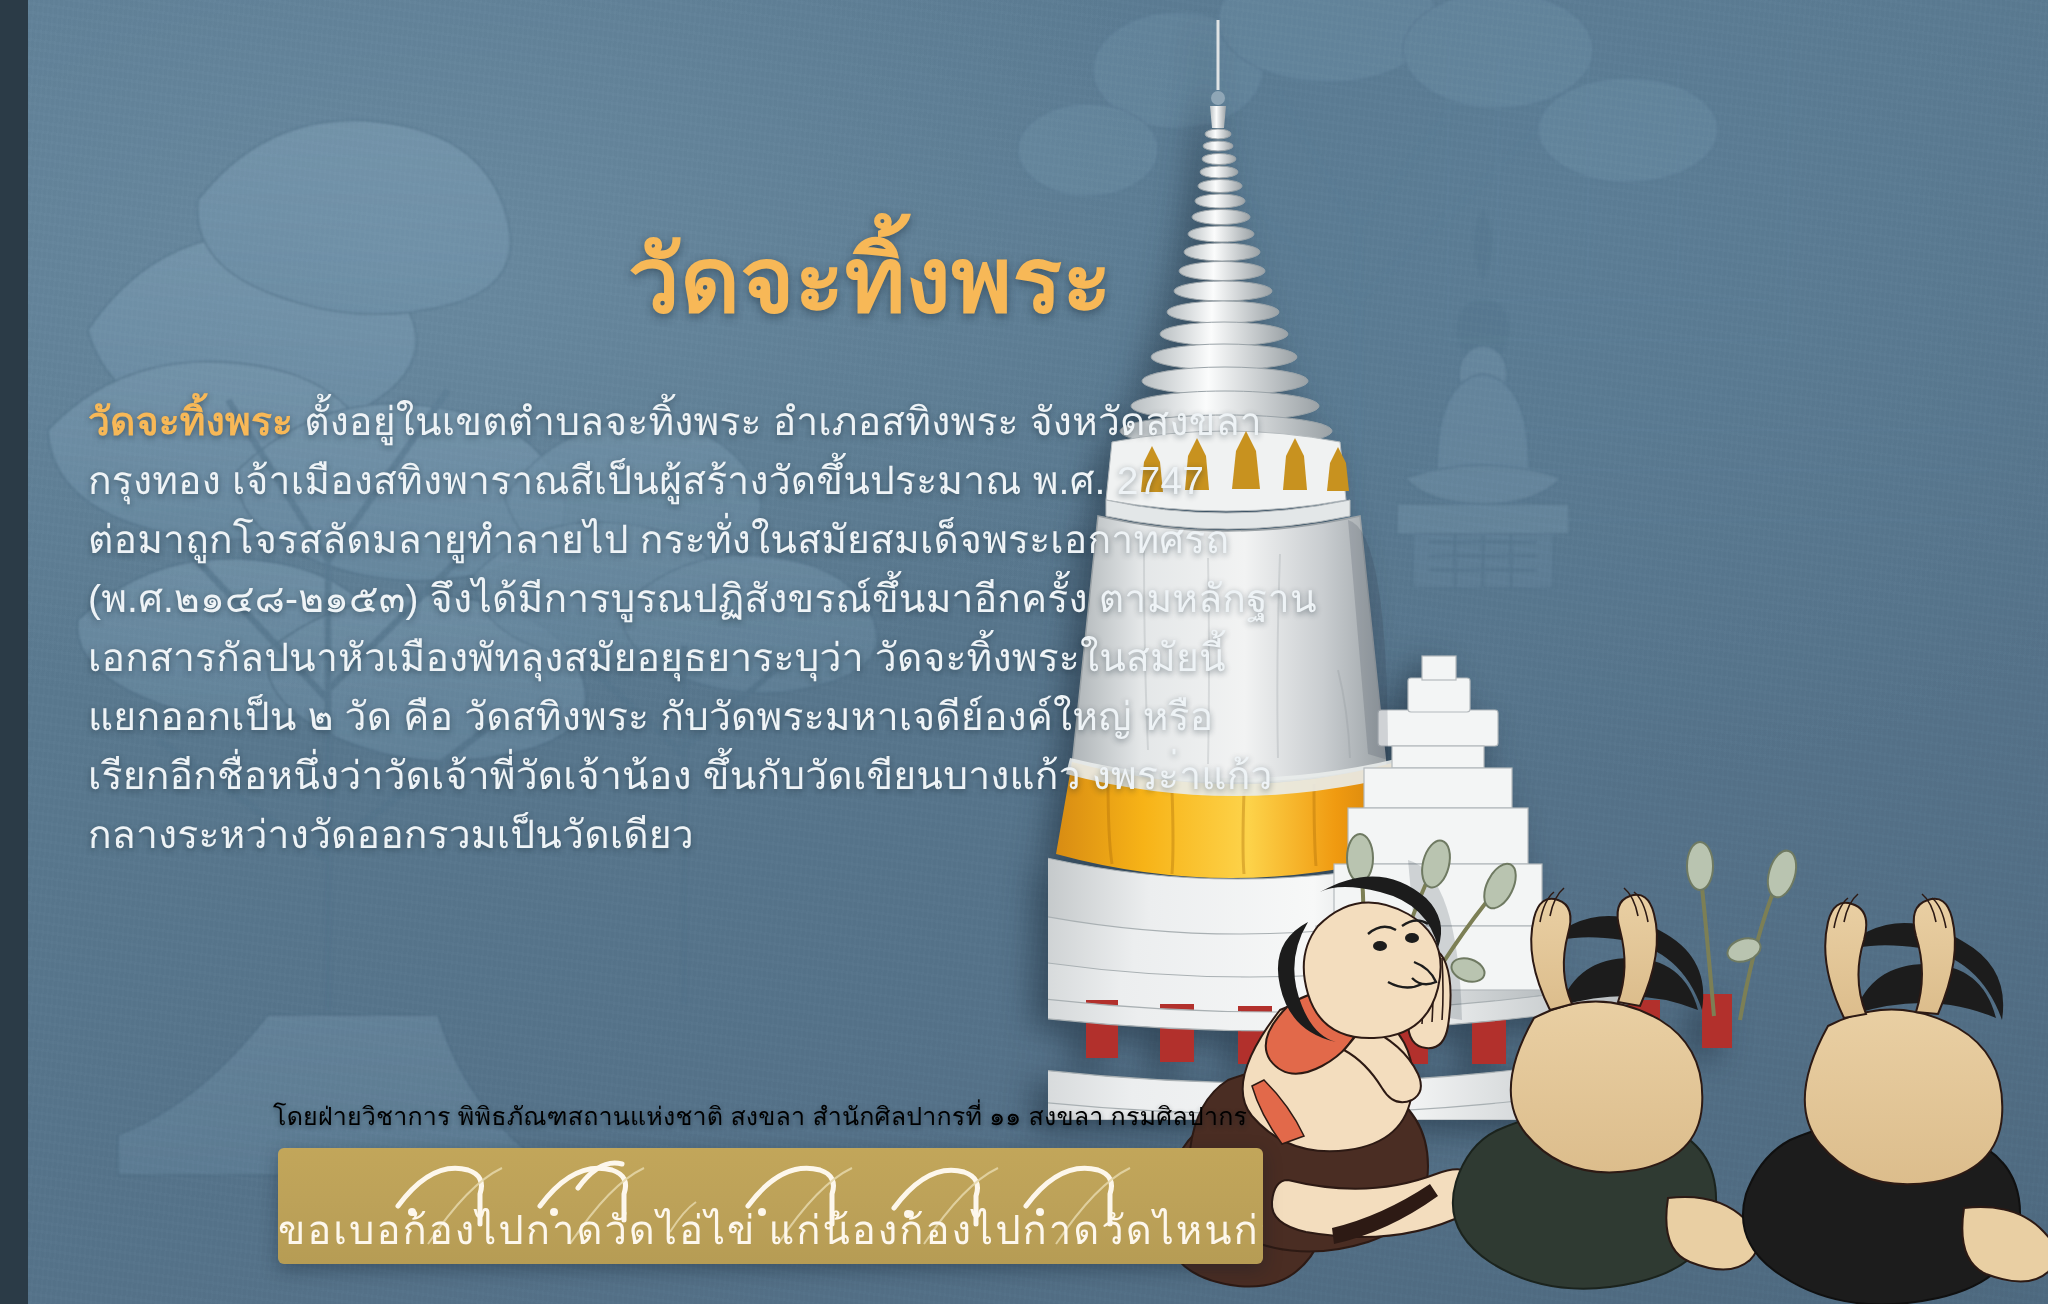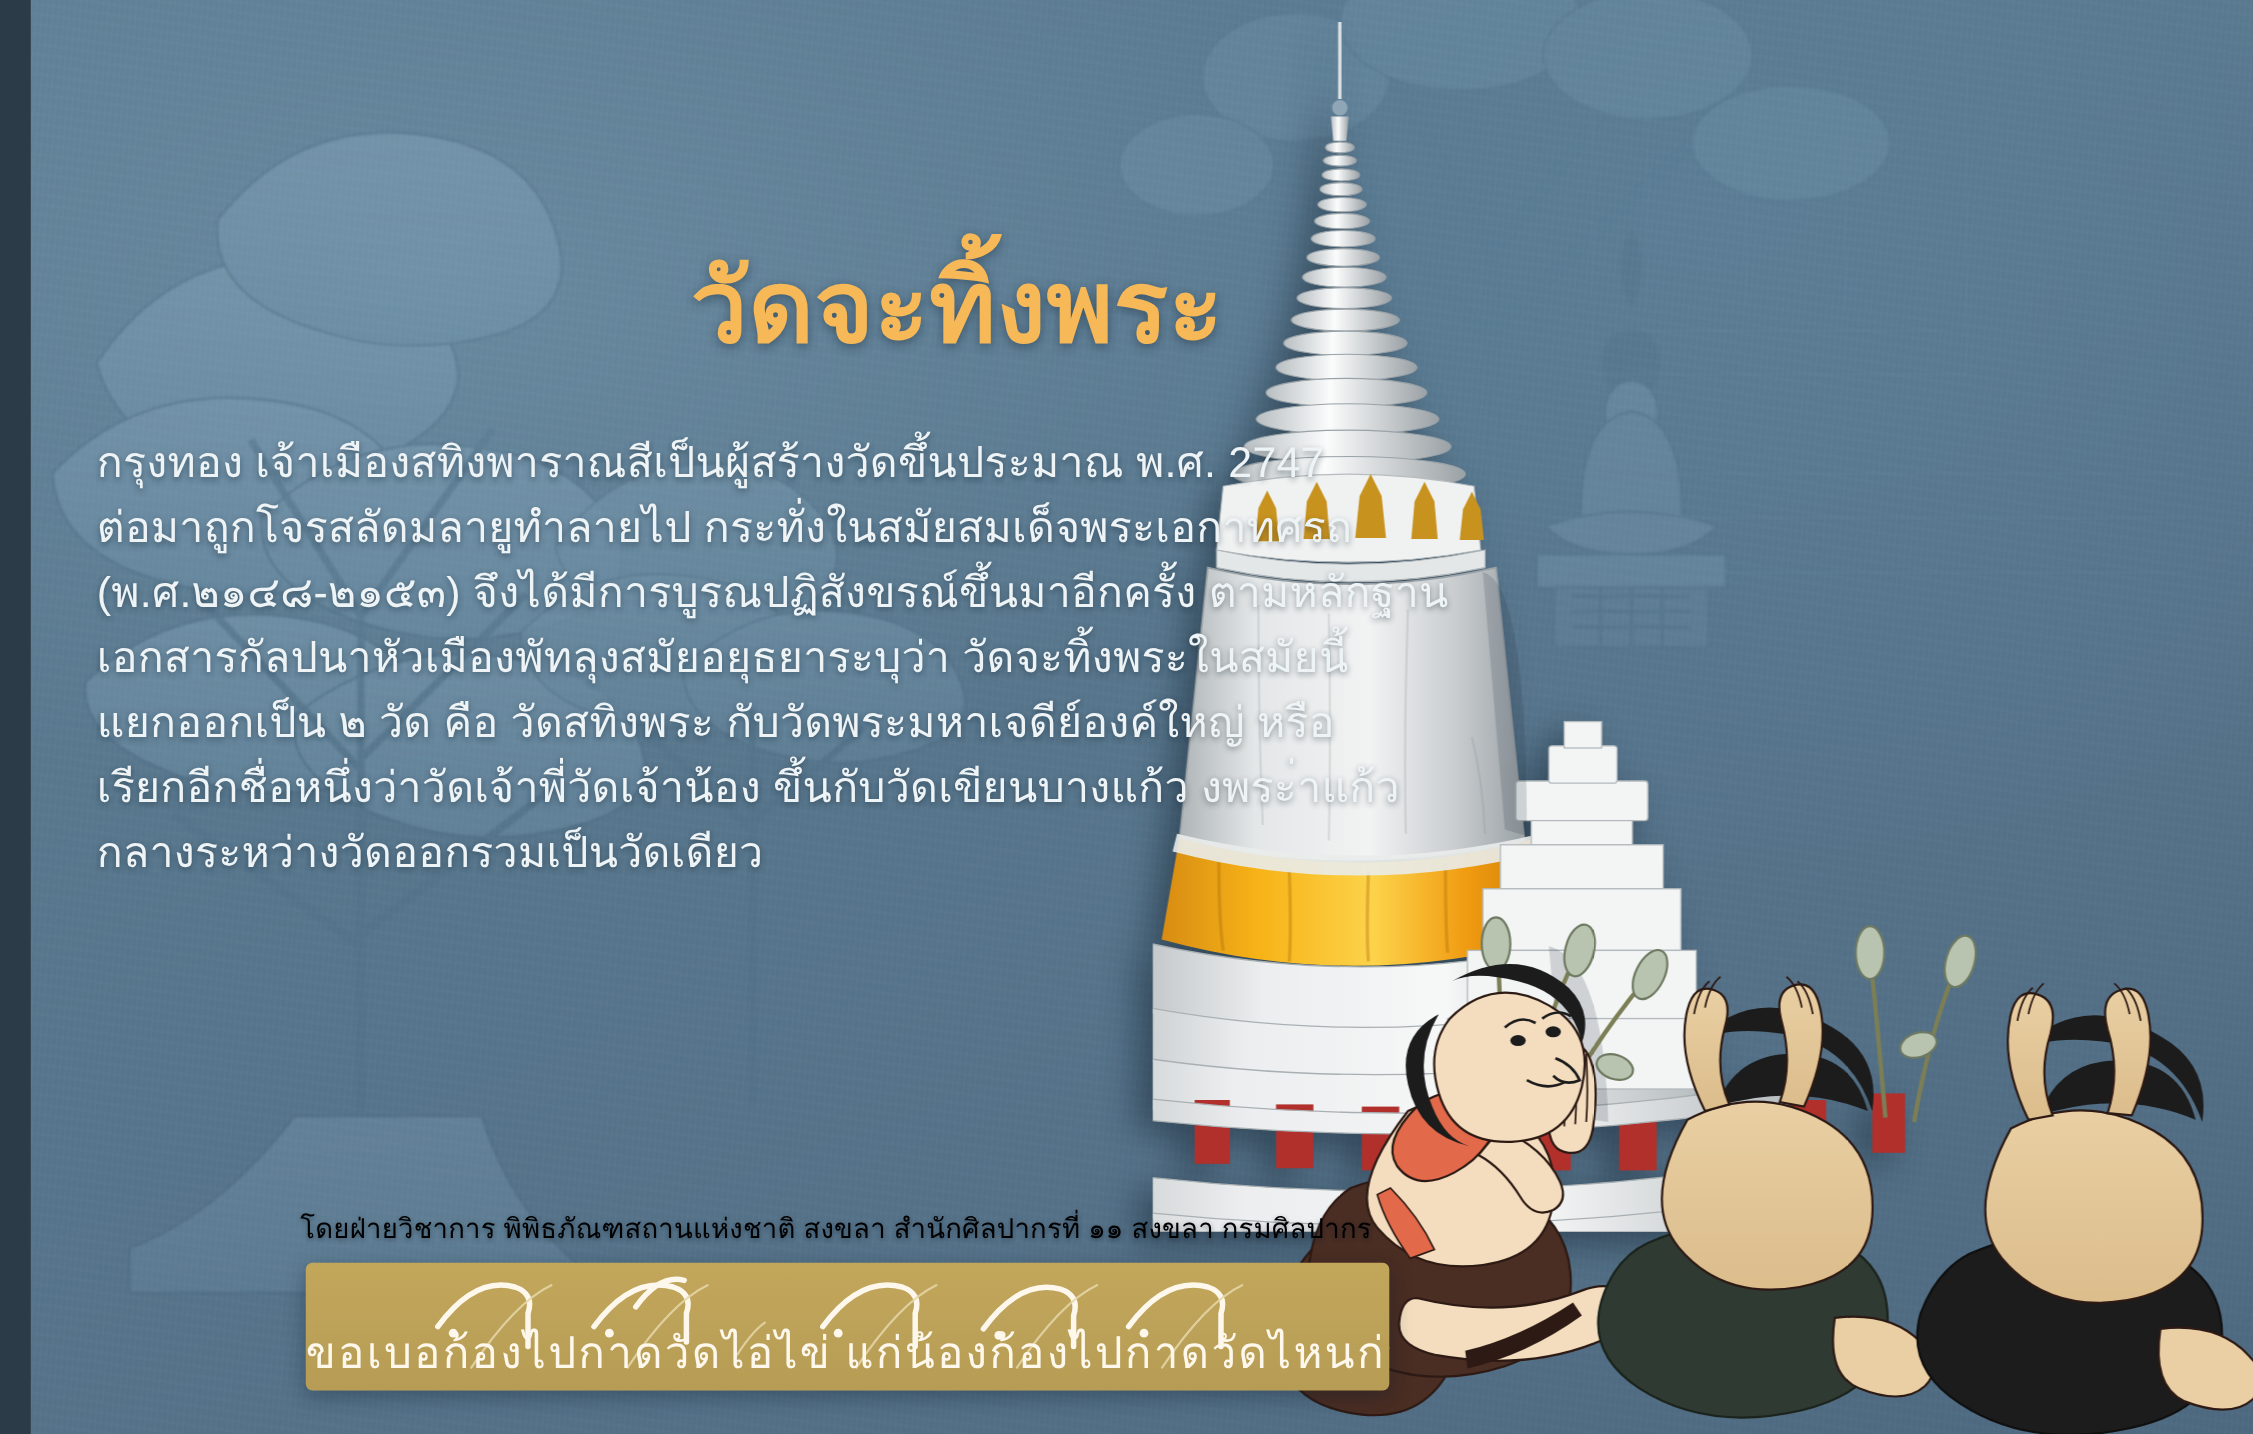--- a/index.html
+++ b/index.html
@@ -426,20 +426,24 @@
         </g>
       </g>
     </svg>
   </div>
 
   <div class="title">
     <div class="title-text">วัดจะทิ้งพระ</div>
   </div>
 
   <div class="body-col">
+    <div class="body-line">
+      <span class="hl">วัดจะทิ้งพระ</span>
+      <span>ตั้งอยู่ในเขตตำบลจะทิ้งพระ อำเภอสทิงพระ จังหวัดสงขลา</span>
+    </div>
     <div class="body-line">กรุงทอง เจ้าเมืองสทิงพาราณสีเป็นผู้สร้างวัดขึ้นประมาณ พ.ศ. 2747</div>
     <div class="body-line">ต่อมาถูกโจรสลัดมลายูทำลายไป กระทั่งในสมัยสมเด็จพระเอกาทศรถ</div>
     <div class="body-line">(พ.ศ.๒๑๔๘-๒๑๕๓) จึงได้มีการบูรณปฏิสังขรณ์ขึ้นมาอีกครั้ง ตามหลักฐาน</div>
     <div class="body-line">เอกสารกัลปนาหัวเมืองพัทลุงสมัยอยุธยาระบุว่า วัดจะทิ้งพระในสมัยนี้</div>
     <div class="body-line">แยกออกเป็น ๒ วัด คือ วัดสทิงพระ กับวัดพระมหาเจดีย์องค์ใหญ่ หรือ</div>
     <div class="body-line">เรียกอีกชื่อหนึ่งว่าวัดเจ้าพี่วัดเจ้าน้อง ขึ้นกับวัดเขียนบางแก้ว งพระ่าแก้ว</div>
     <div class="body-line">กลางระหว่างวัดออกรวมเป็นวัดเดียว</div>
   </div>
 
   <div class="credit">โดยฝ่ายวิชาการ พิพิธภัณฑสถานแห่งชาติ สงขลา สำนักศิลปากรที่ ๑๑ สงขลา กรมศิลปากร</div>

